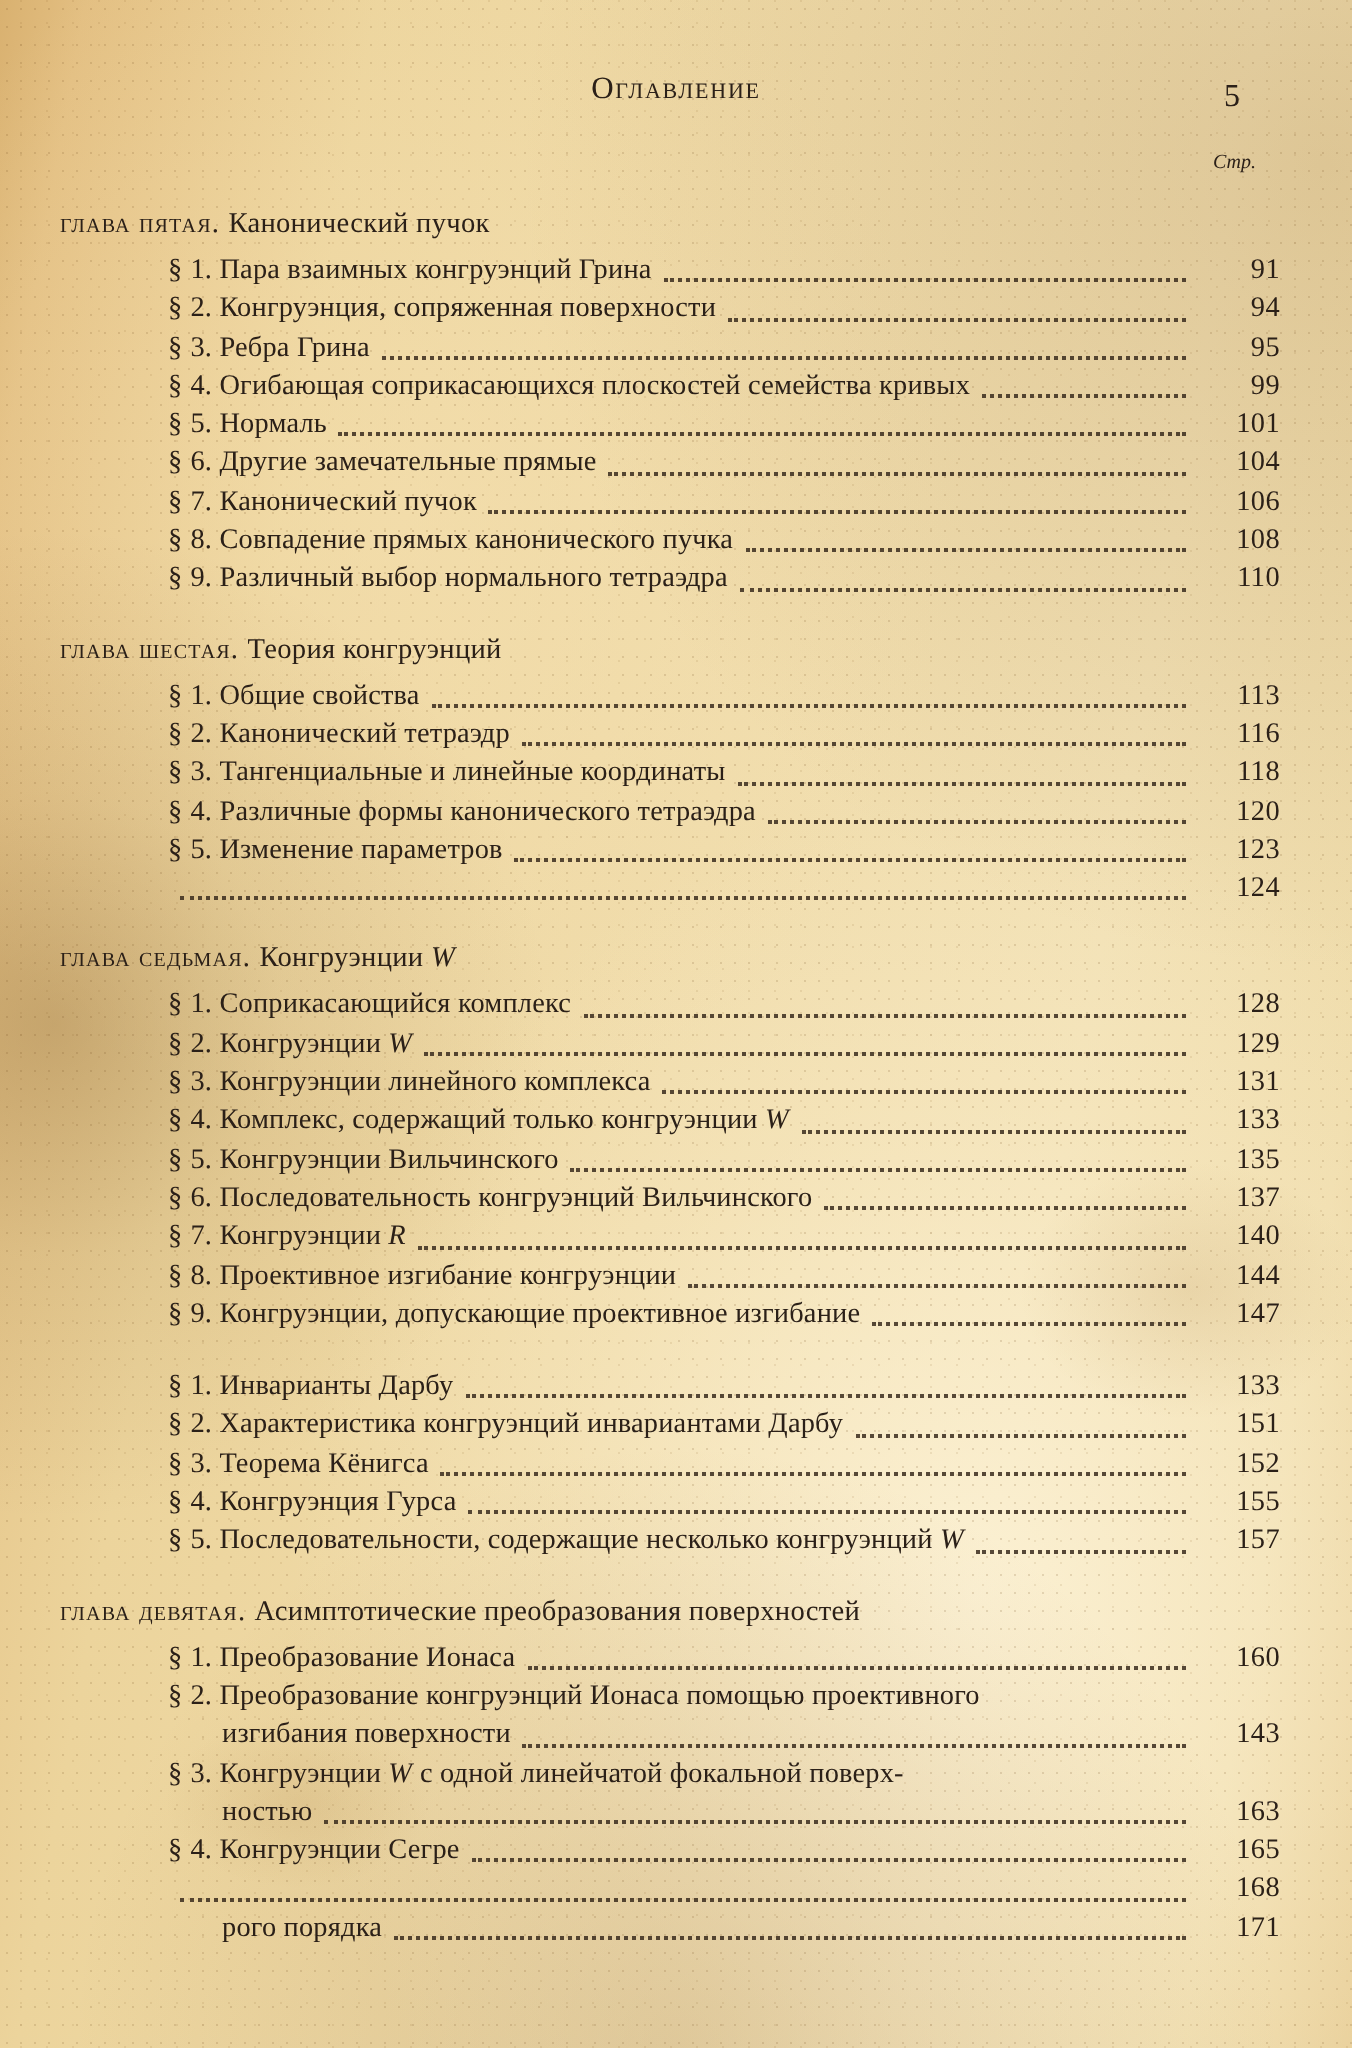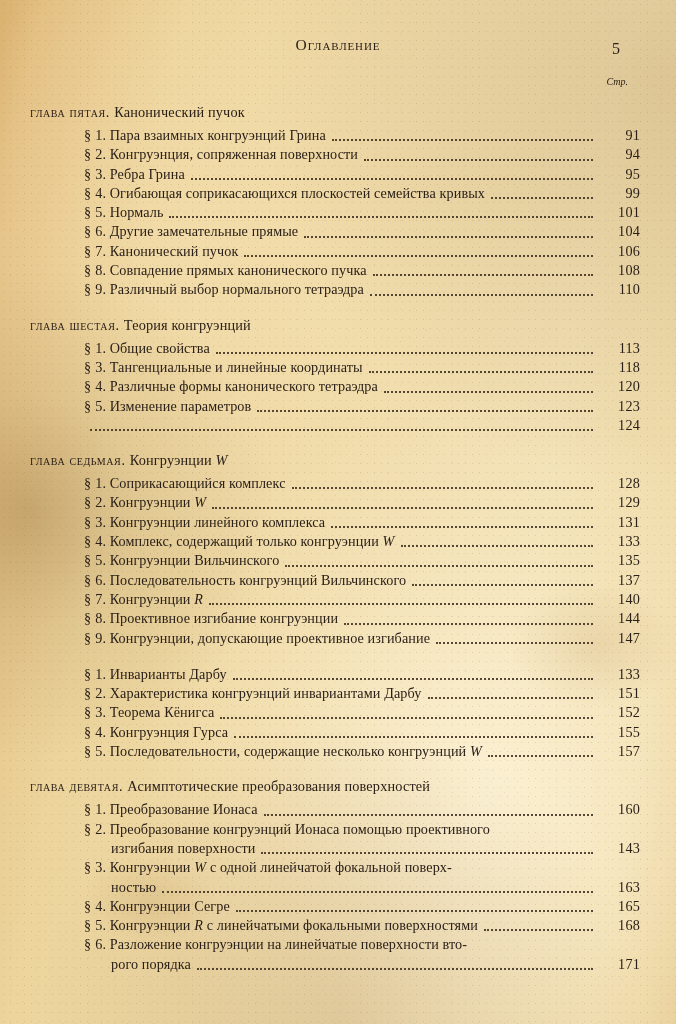--- a/index.html
+++ b/index.html
@@ -220,20 +220,25 @@
         </div>
         <div class="chapter">
           <div class="chapter-title"><span class="chap-label">Глава шестая. </span><span class="chap-name">Теория конгруэнций</span></div>
           <div class="entries">
             <div class="entry">
               <span class="sec"><span class="mark">§</span><span>1.&nbsp;</span>Общие свойства</span>
               <span class="leader"></span>
               <span class="pg">113</span>
             </div>
             <div class="entry">
+              <span class="sec"><span class="mark">§</span><span>2.&nbsp;</span>Канонический тетраэдр</span>
+              <span class="leader"></span>
+              <span class="pg">116</span>
+            </div>
+            <div class="entry">
               <span class="sec"><span class="mark">§</span><span>3.&nbsp;</span>Тангенциальные и линейные координаты</span>
               <span class="leader"></span>
               <span class="pg">118</span>
             </div>
             <div class="entry">
               <span class="sec"><span class="mark">§</span><span>4.&nbsp;</span>Различные формы канонического тетраэдра</span>
               <span class="leader"></span>
               <span class="pg">120</span>
             </div>
             <div class="entry">
@@ -353,28 +358,22 @@
               <span class="sec">ностью</span>
               <span class="leader"></span>
               <span class="pg">163</span>
             </div>
             <div class="entry">
               <span class="sec"><span class="mark">§</span><span>4.&nbsp;</span>Конгруэнции Сегре</span>
               <span class="leader"></span>
               <span class="pg">165</span>
             </div>
             <div class="entry">
-              <span class="sec"><span class="mark">§</span><span>5.&nbsp;</span>Конгруэнции <span class="mathsym">R</span> с линейчатыми фокальными поверхностями</span>
               <span class="leader"></span>
               <span class="pg">168</span>
-            </div>
-            <div class="entry nolead">
-              <span class="sec"><span class="mark">§</span><span>6.&nbsp;</span>Разложение конгруэнции на линейчатые поверхности вто-</span>
-              <span class="leader"></span>
-              <span class="pg"></span>
             </div>
             <div class="entry cont">
               <span class="sec">рого порядка</span>
               <span class="leader"></span>
               <span class="pg">171</span>
             </div>
           </div>
         </div>
       </div>
 

